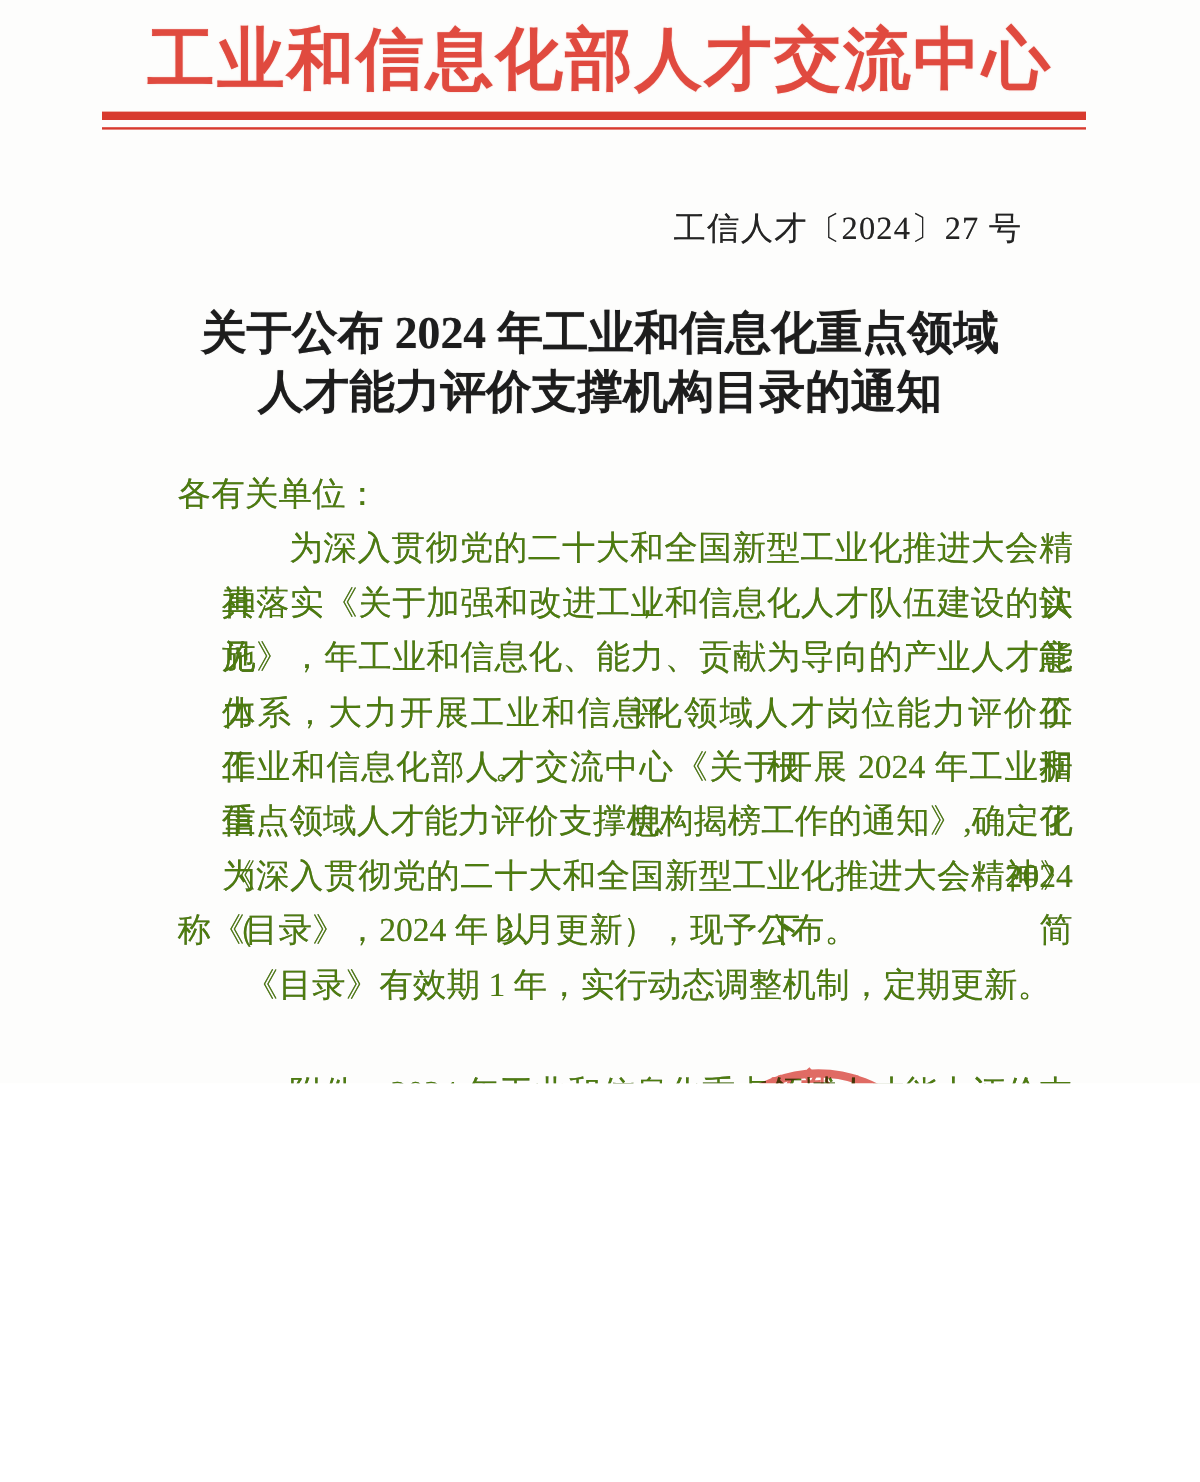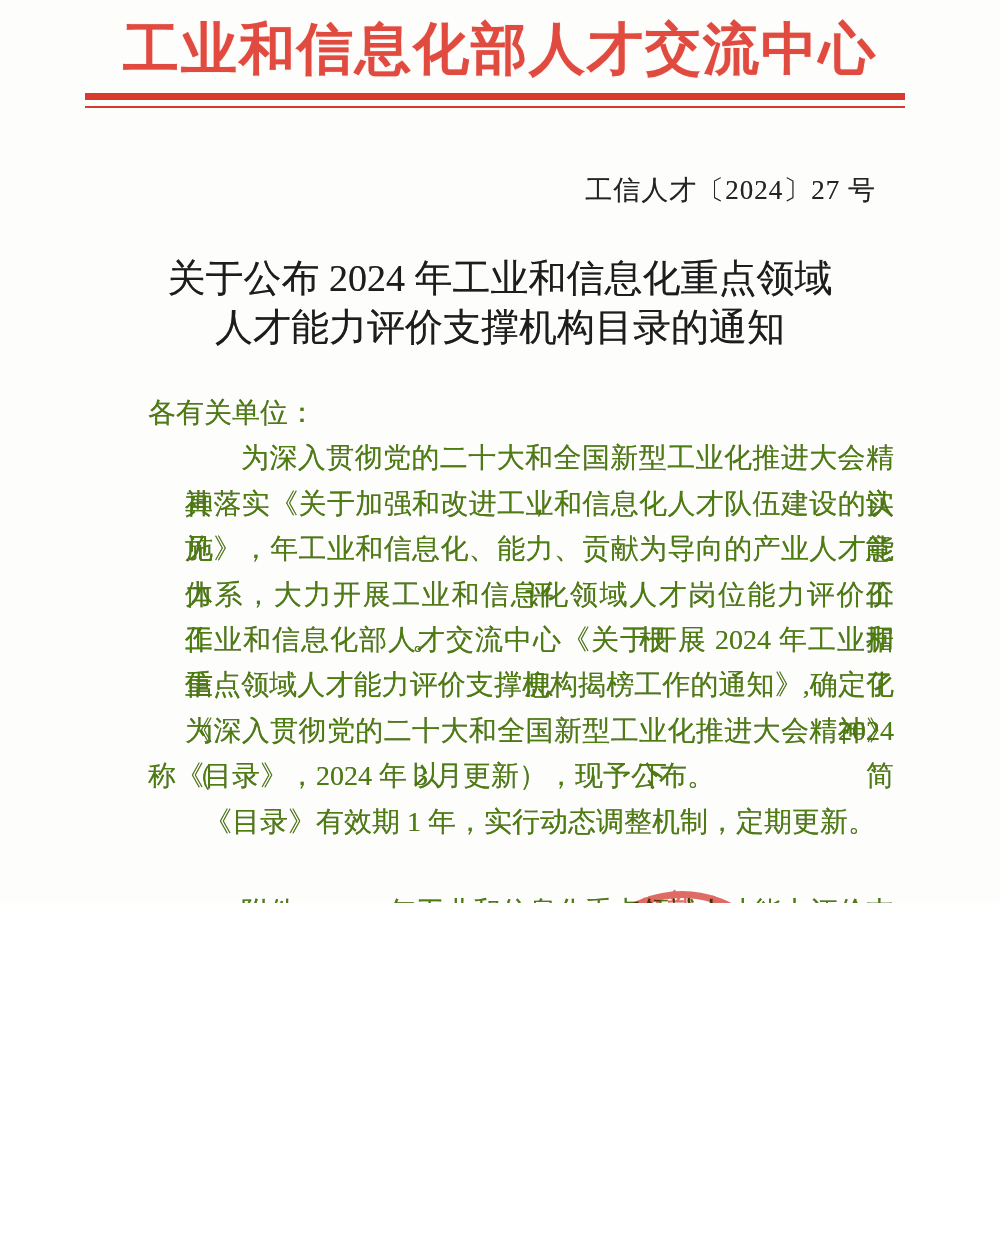--- a/index.html
+++ b/index.html
@@ -25,33 +25,33 @@
     white-space: nowrap;
   }
   .rule { position: absolute; left: 85px; width: 820px; background: #d83a2e; }
   .rule-top-thick    { top: 93px;   height: 7px; }
   .rule-top-thin     { top: 106px;  height: 2px; }
   .rule-bottom-thin  { top: 1182px; height: 2px; }
   .rule-bottom-thick { top: 1189px; height: 7px; }
   
   .doc-number {
     position: absolute;
-    top: 172px; right: 124px;
+    top: 172px; right: 148px;
     font-size: 27px;
     letter-spacing: 1px;
     white-space: nowrap;
     text-shadow: 0 0 .5px rgba(30,30,30,.5);
   }
   
   .notice-title {
     position: absolute;
     top: 254px; left: 0; width: 1000px;
     text-align: center;
     font-size: 38px;
-    font-weight: 400;
+    font-weight: 700;
     line-height: 49px;
     color: #1d1d1d;
     text-shadow: 0 0 .6px rgba(20,20,20,.55);
     white-space: nowrap;
   }
   
   .body-text {
     position: absolute;
     top: 390px; left: 148px; width: 746px;
     font-size: 28px;

